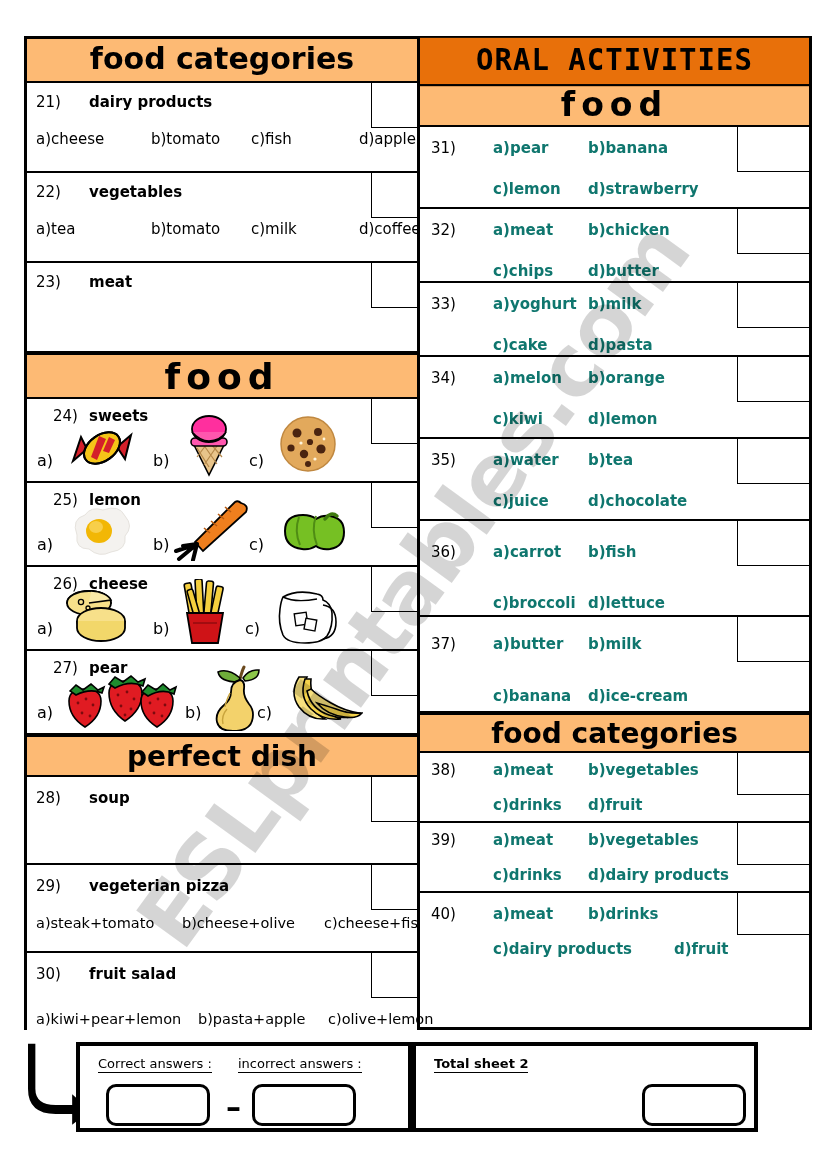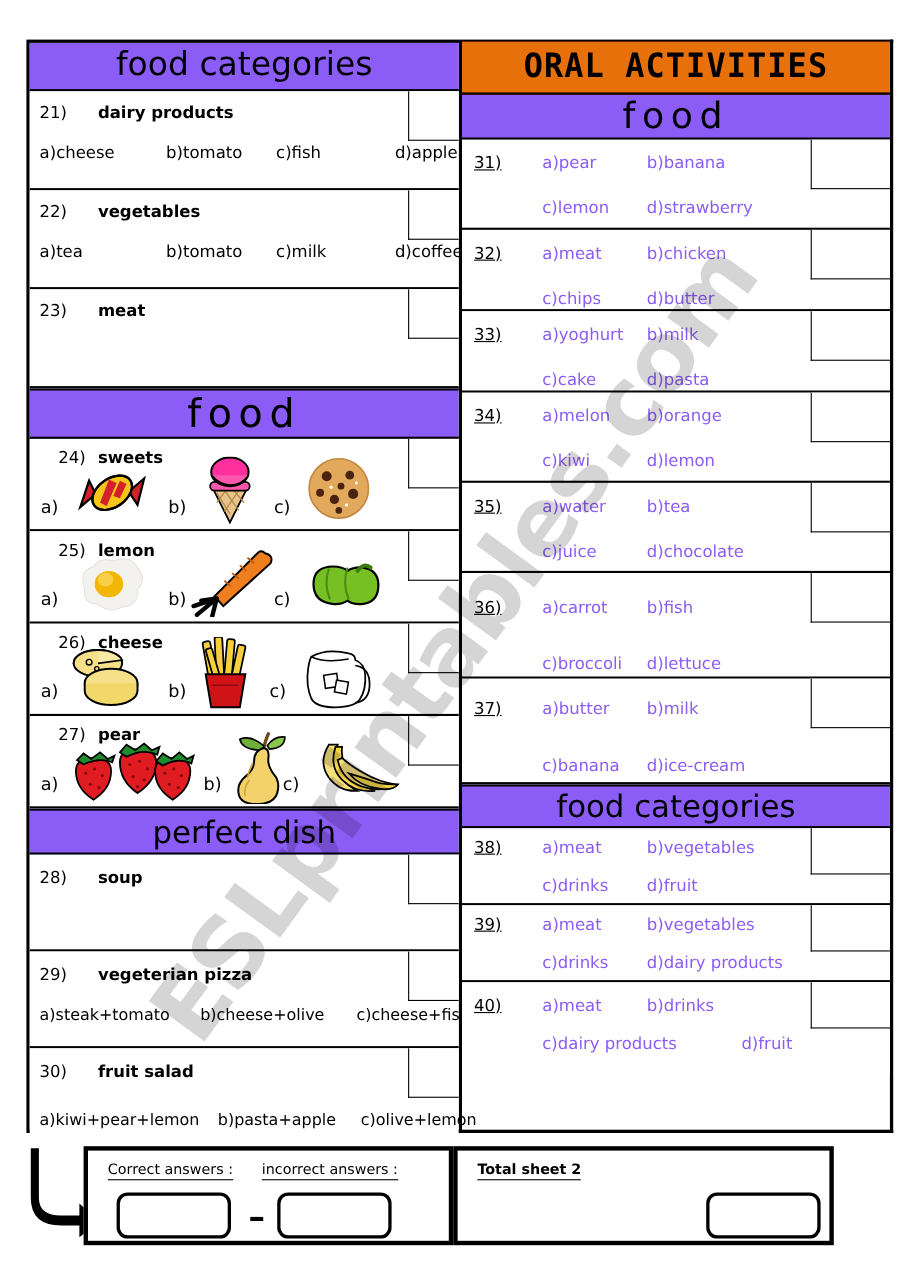--- a/index.html
+++ b/index.html
@@ -25,24 +25,24 @@
   
   #sheet{position:absolute;left:24px;top:36px;width:788px;height:994px;}
   #cols{display:flex;width:100%;height:100%;box-sizing:border-box;}
   .col{box-sizing:border-box;border:3px solid #000;background:#fff;}
   .col-left{width:396px;}
   .col-right{width:392px;border-left:0;}
 
   
   .banner{
     box-sizing:border-box;
-    background:#8b5cf6;
+    background:#fdba74;
     border-bottom:2px solid #000;
     text-align:center;
-    font-weight:400;
+    font-weight:700;
     color:#000;
     overflow:hidden;
     white-space:nowrap;
   }
   .banner-orange{background:#e8700a;}
   .b-h1{height:44px;line-height:40px;font-size:30px;}
   .b-food{height:46px;line-height:44px;font-size:36px;letter-spacing:6px;font-style:normal;}
   .b-oral{height:46px;line-height:43px;font-size:29px;letter-spacing:1px;
           font-family:"DejaVu Sans Mono","Liberation Mono",monospace;font-weight:700;
           transform:scaleY(1.05);}
@@ -85,22 +85,22 @@
   .pic{position:absolute;bottom:-2px;}
 
   
   .dq{height:88px;}
   .dq .qnum{left:9px;top:12px;}
   .dq .qtitle{left:62px;top:12px;}
   .dq .opts{left:9px;top:50px;font-size:14.5px;}
 
   
   .rq{position:relative;box-sizing:border-box;border-bottom:2px solid #000;background:#fff;}
-  .rq .qnum{left:11px;top:12px;font-size:15px;text-decoration:underline;}
-  .rline{position:absolute;font-size:15px;color:#8b5cf6;white-space:nowrap;}
+  .rq .qnum{left:11px;top:12px;font-size:15px;}
+  .rline{position:absolute;font-size:15px;color:#0f766e;white-space:nowrap;font-weight:bold;}
   .rq .ra{left:73px;}
   .rq .rb{left:168px;}
   .rq .r1{top:12px;}
   .rq .r2{top:53px;}
   .rq-tall{height:82px;}
   .rq-short{height:74px;}
   .rq-xtall{height:96px;}
 
   
   #footer{position:absolute;left:24px;top:1036px;width:788px;height:118px;}

